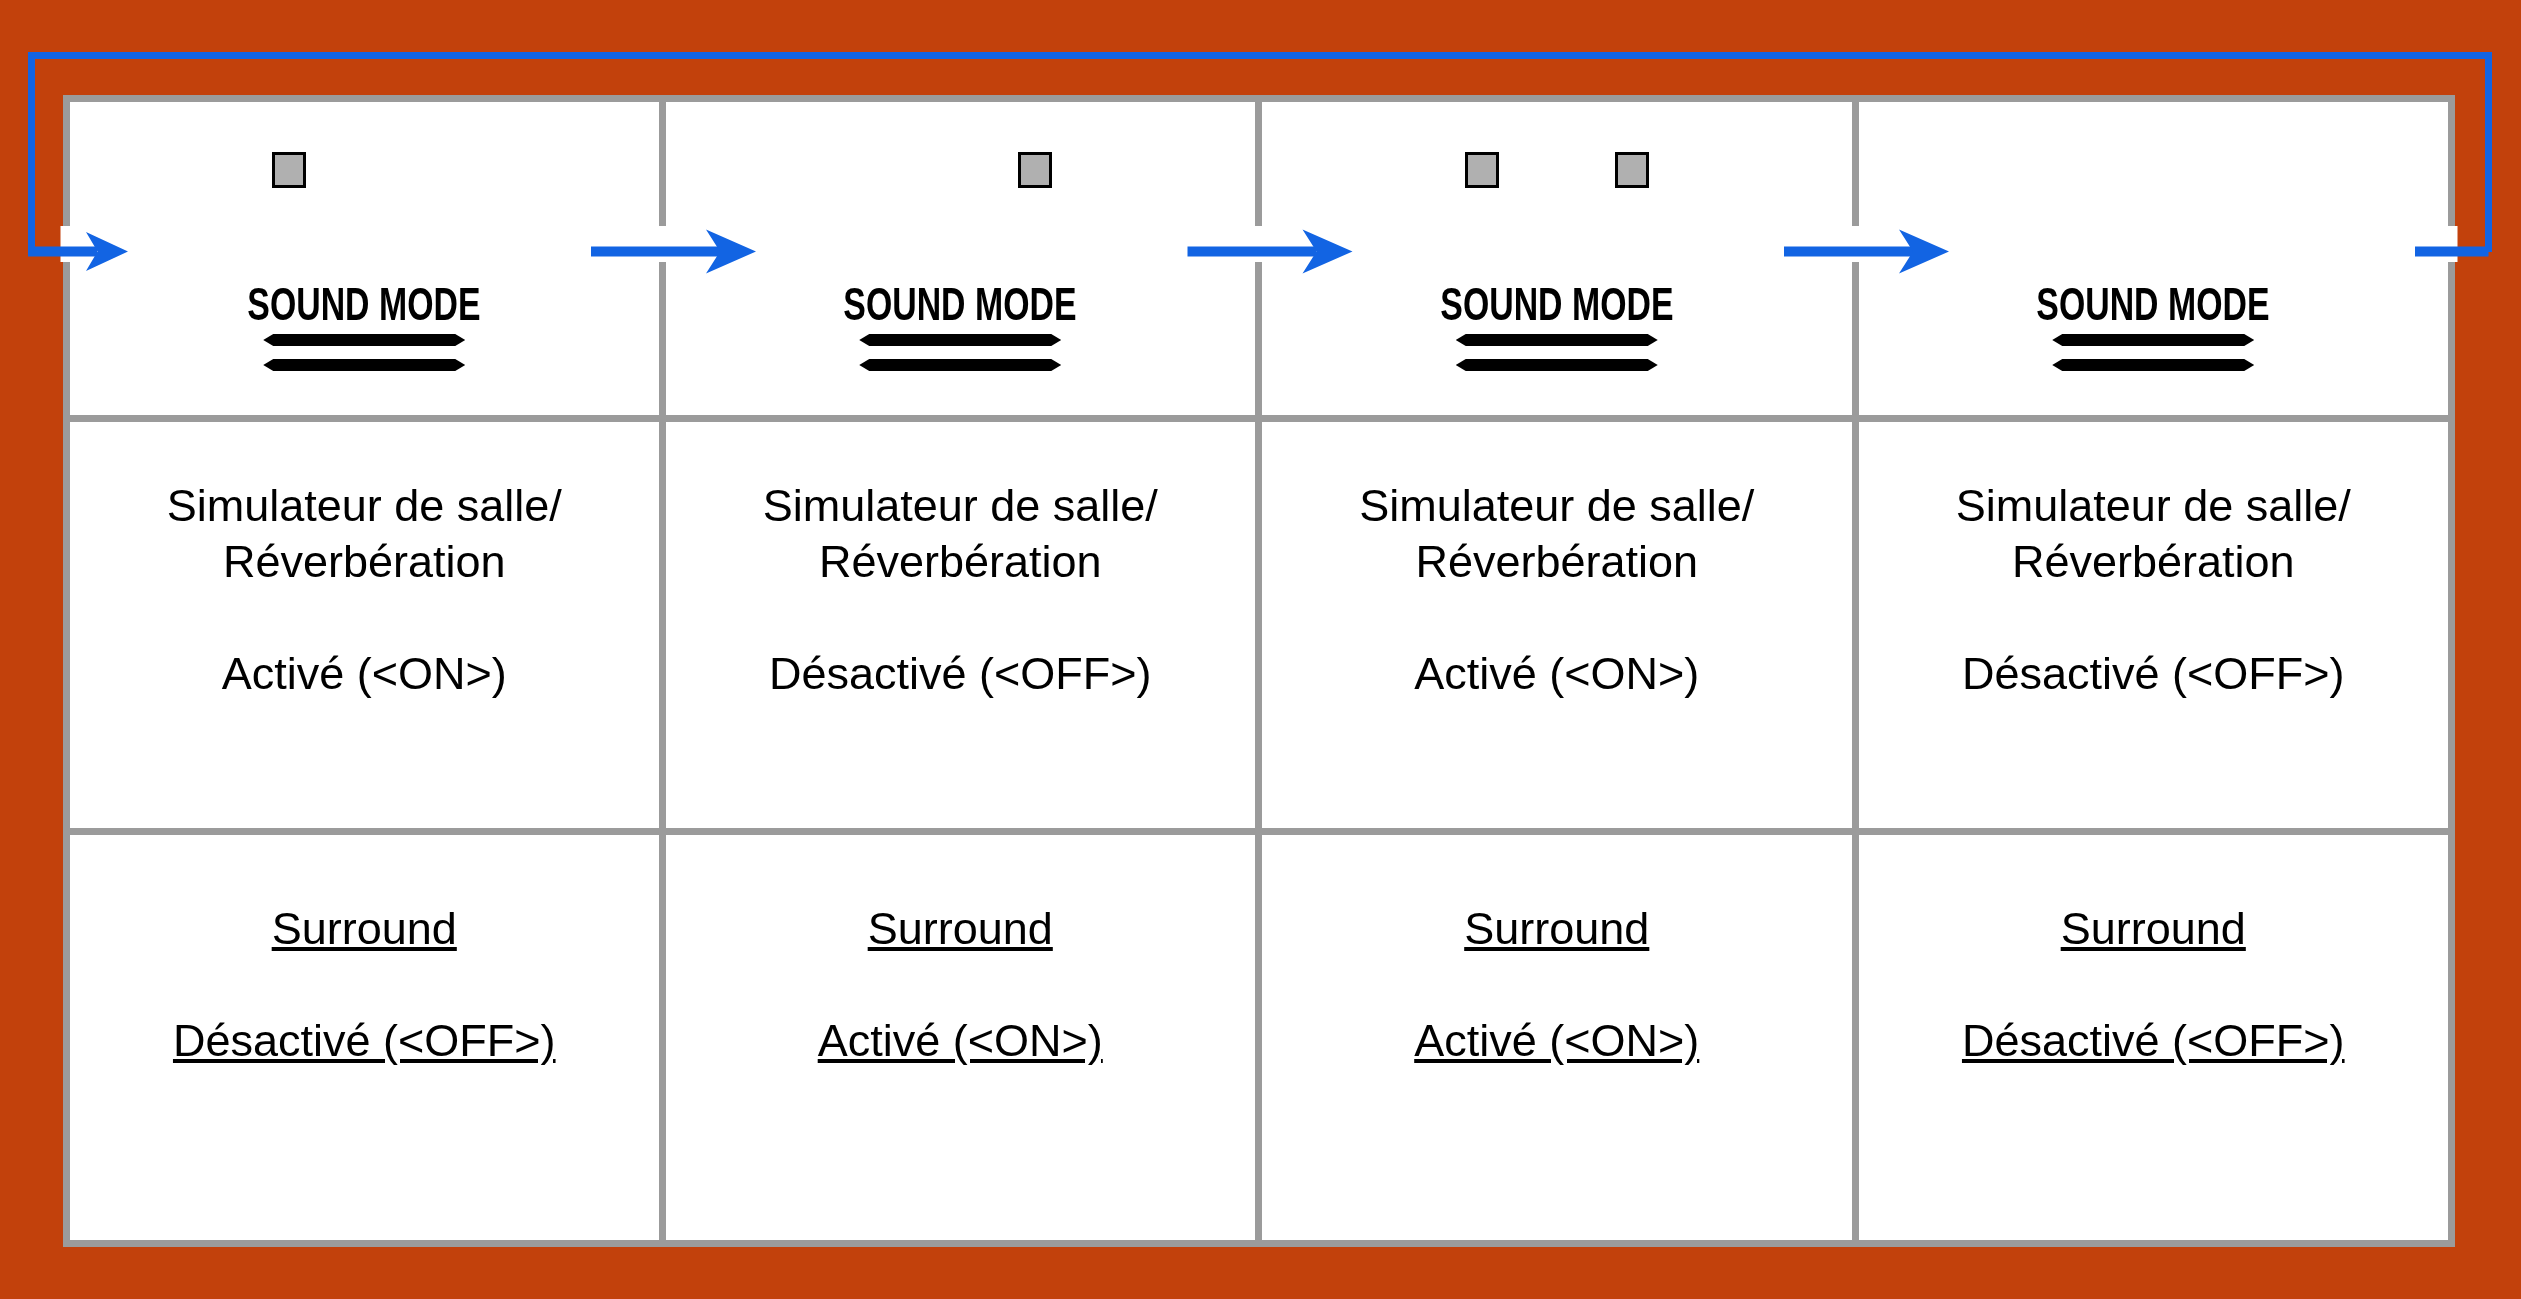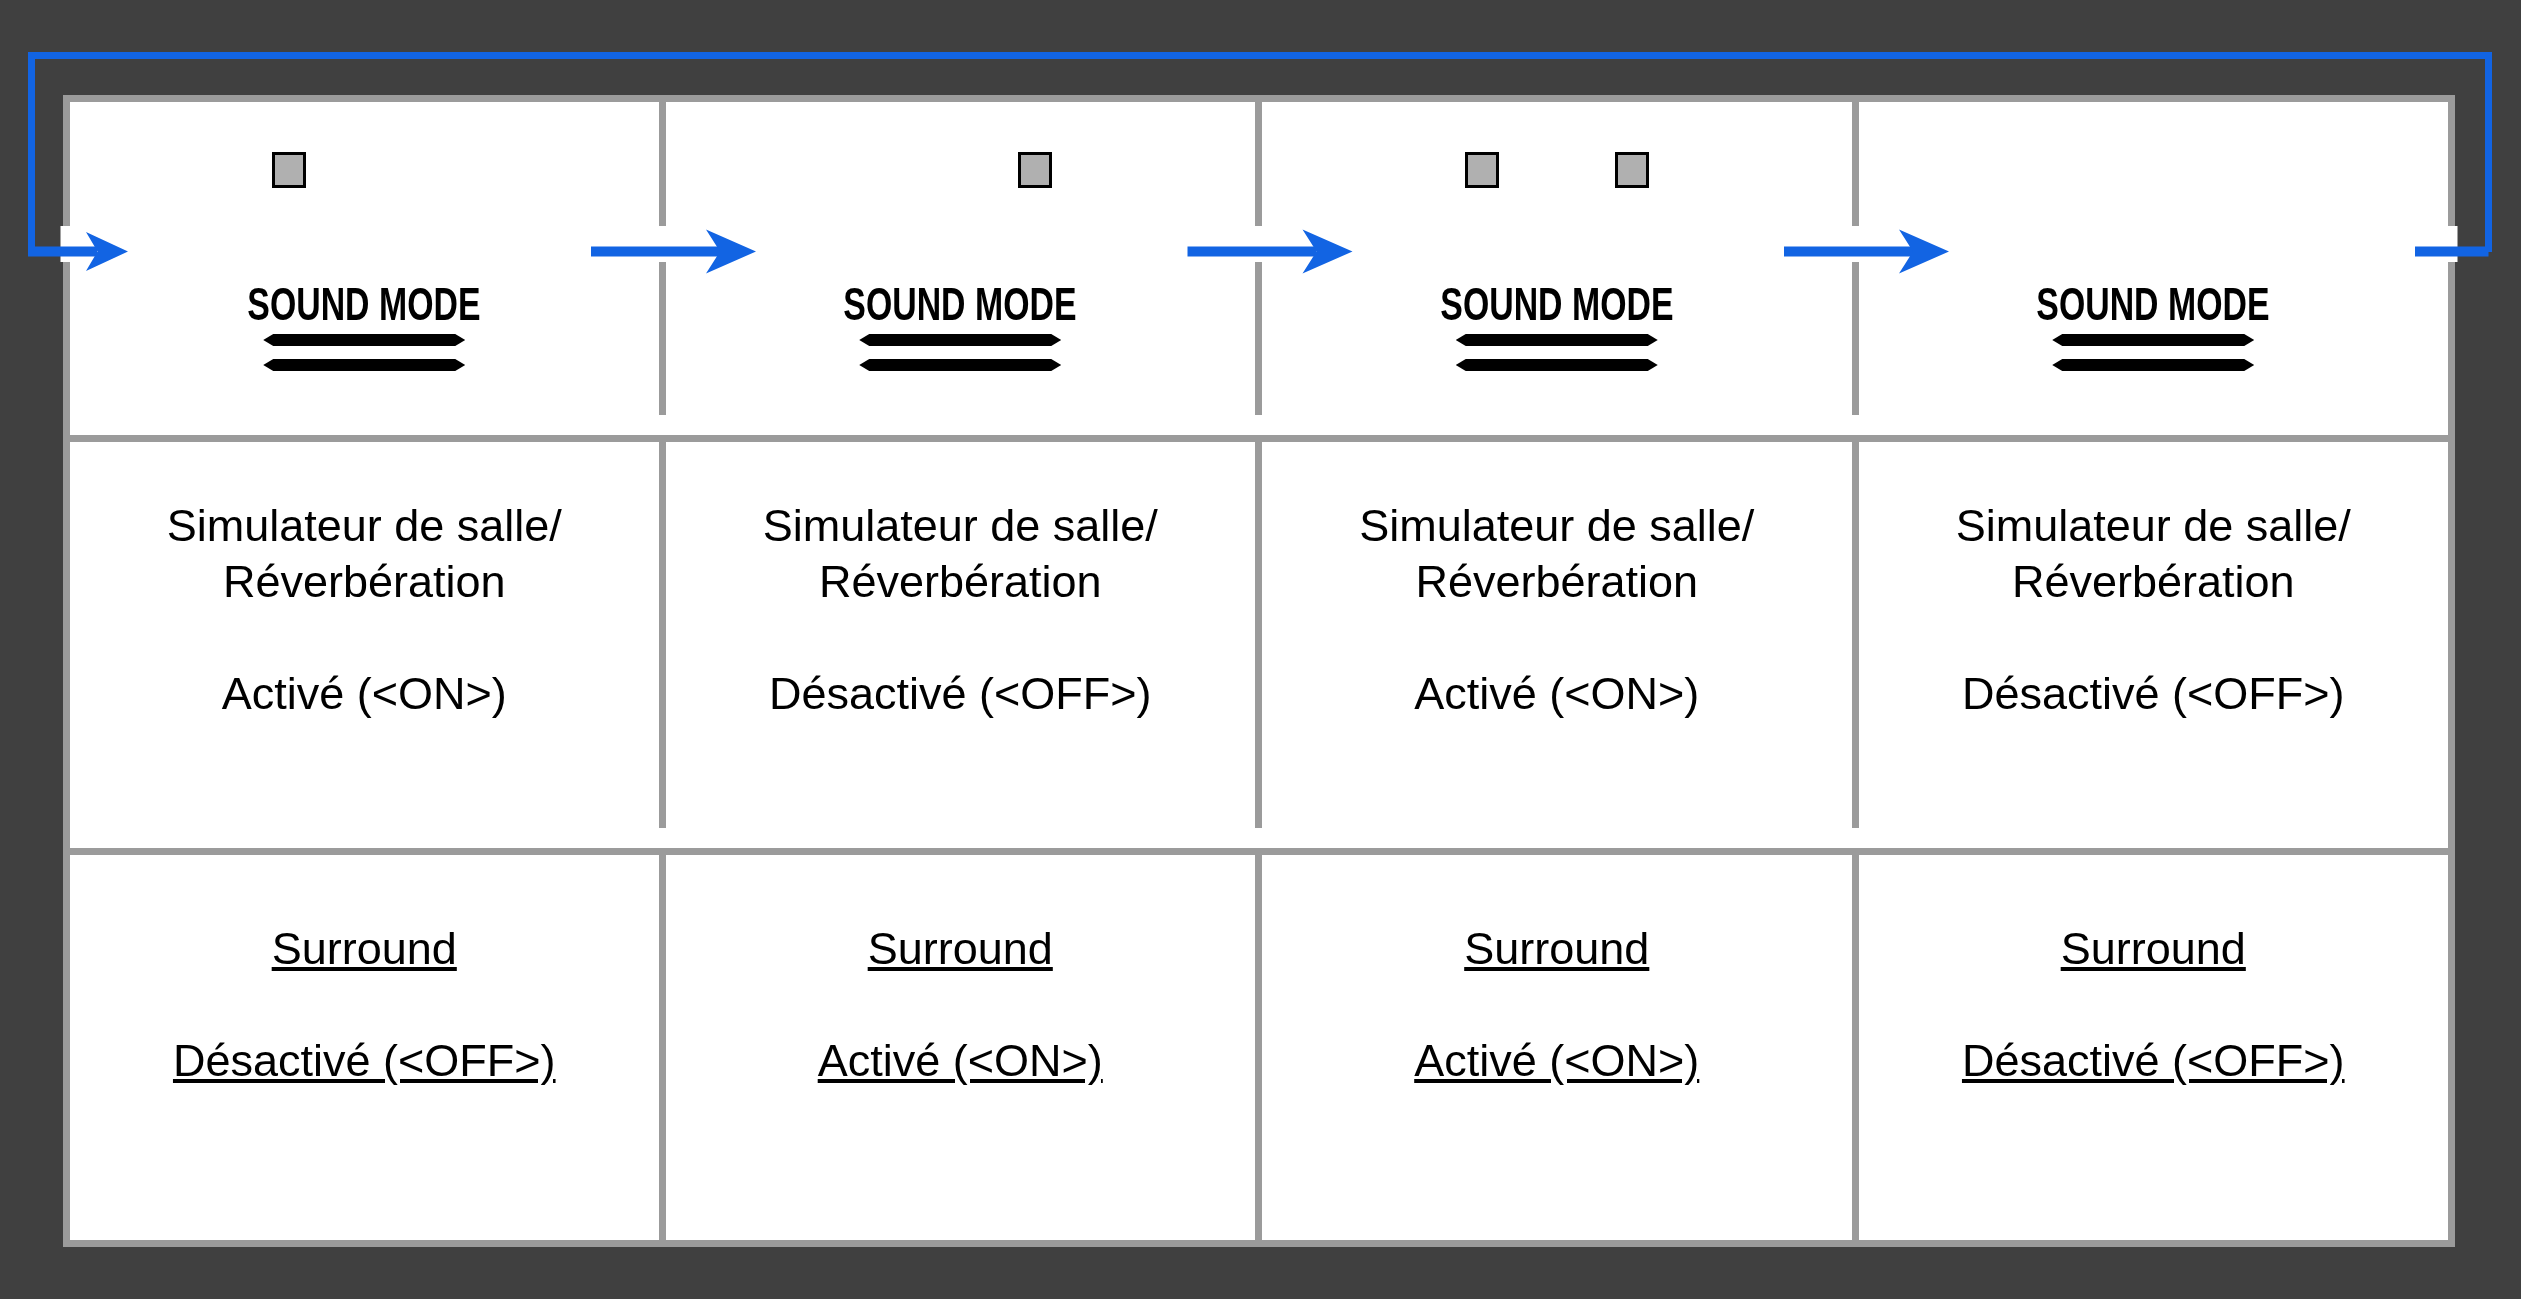--- a/index.html
+++ b/index.html
@@ -1,20 +1,20 @@
 <!DOCTYPE html>
 <html style="--blue: #1264e3; --gray: #9b9b9b; --ind: #b0b0b0;"><head>
 <meta charset="utf-8">
 <style>
   html,body{margin:0;padding:0;background:#fff;}
   body{
     width:2521px;height:1299px;position:relative;overflow:hidden;
     font-family:"Liberation Sans",sans-serif;color:#000;
   }
-  #canvas{position:absolute;inset:0;background:#404040;}
+  #canvas{position:absolute;inset:0;background:#c2410c;}
 
   
   #state-table{
     position:absolute;left:63px;top:95px;width:2392px;height:1152px;
     box-sizing:border-box;border:7px solid var(--gray,#9b9b9b);
     display:grid;grid-auto-flow:column;
     grid-template-rows:313px 413px auto;
     grid-template-columns:588.5px 596.5px 596.5px 596.5px;
     background:#fff;
   }
@@ -32,21 +32,21 @@
     transform:scaleX(0.72);transform-origin:50% 50%;letter-spacing:0;
   }
   .bar{
     width:202px;height:12px;background:#000;
     clip-path:polygon(0 50%,10px 0,calc(100% - 10px) 0,100% 50%,calc(100% - 10px) 100%,10px 100%);
   }
   .bar1{margin-top:7px;}
   .bar2{margin-top:13px;}
 
   
-  .mid,.bot{text-align:center;font-size:45px;line-height:56px;margin-top:20px;}
+  .mid,.bot{text-align:center;font-size:45px;line-height:56px;}
   .mid{padding-top:56px;}
   .bot{padding-top:66px;text-decoration:underline;}
   .state{margin-top:56px;}
 
   
   #flow-overlay{position:absolute;inset:0;pointer-events:none;}
   .blue-stroke{stroke:var(--blue,#1264e3);fill:none;}
   .blue-fill{fill:var(--blue,#1264e3);stroke:none;}
   .gap-rect{fill:#fff;stroke:none;}
 </style>

